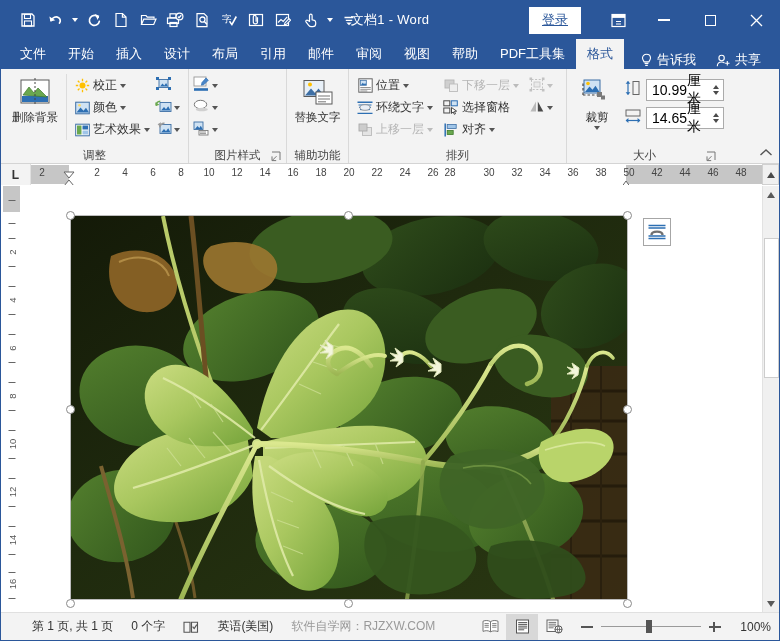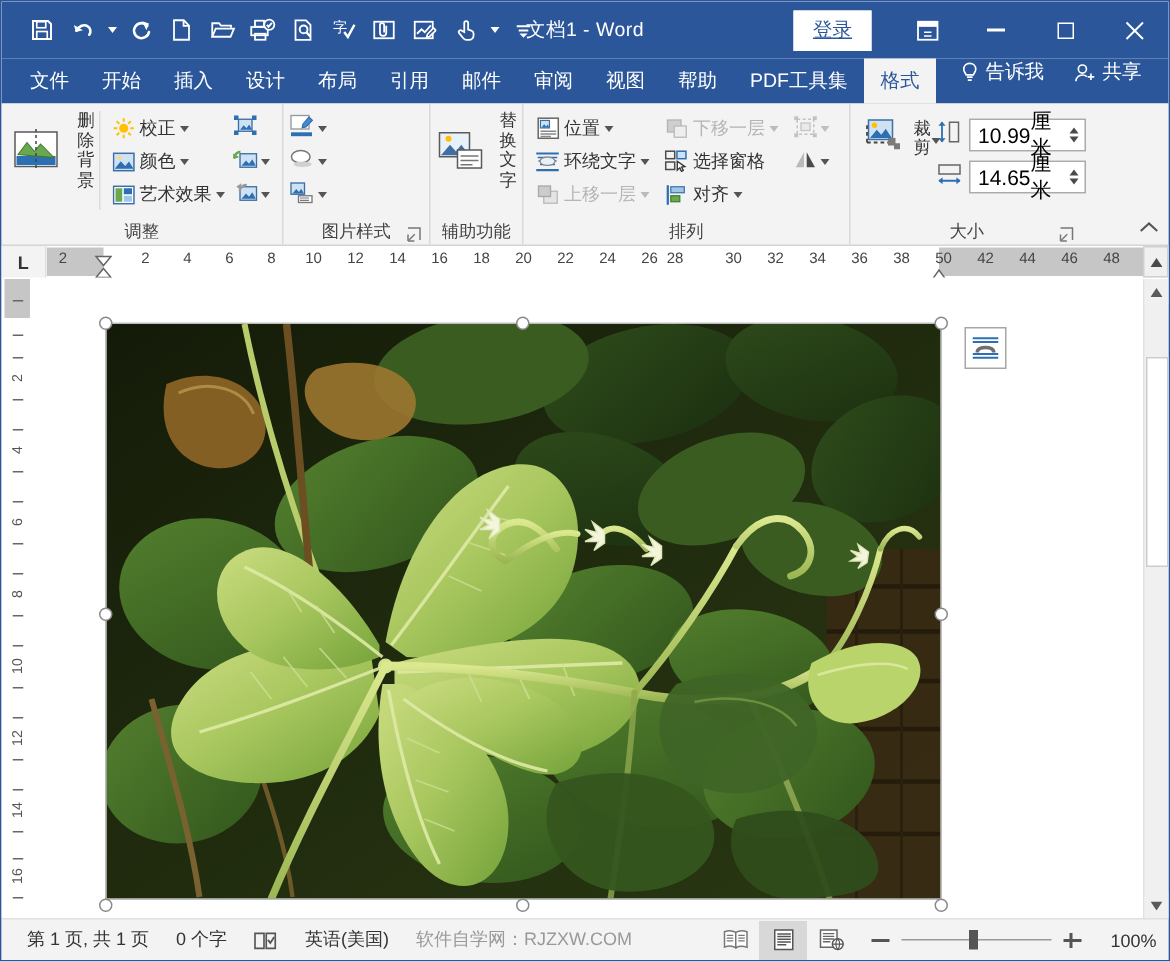--- a/index.html
+++ b/index.html
@@ -77,21 +77,21 @@
   .tab {
     display: flex; align-items: center;
     padding: 0 11px;
     color: #fff; font-size: 13px;
     white-space: nowrap;
   }
   .tab.active {
     background: #f3f3f3; color: #2b579a;
   }
   .tab.file { }
-  .tab-right { margin-left: auto; display: flex; align-items: flex-start; padding-right: 8px; }
+  .tab-right { margin-left: auto; display: flex; align-items: flex-end; padding-right: 8px; }
   .tab-icon { display: flex; align-items: center; gap: 4px; padding: 0 10px; color: #fff; font-size: 13px; }
 
   
   .ribbon {
     height: 95px; flex: 0 0 95px;
     background: #f3f3f3;
     border-bottom: 1px solid #d4d4d4;
     display: flex; align-items: stretch;
     position: relative;
     font-size: 12px;
@@ -108,21 +108,21 @@
     height: 15px; line-height: 15px;
     text-align: center; font-size: 11.5px; color: #444;
     position: relative;
   }
   .dialog-launcher {
     position: absolute; right: 4px; bottom: 1px;
     width: 11px; height: 11px;
     color: #777;
   }
   .big-btn {
-    display: flex; align-items: center;
+    display: flex; flex-direction: column; align-items: center;
     width: 56px; padding-top: 1px;
     text-align: right; line-height: 1.15; font-size: 11.5px;
   }
   .big-btn .bi { height: 36px; display: flex; align-items: center; justify-content: center; }
   .small-rows { display: flex; flex-direction: column; gap: 1px; padding-top: 1px; }
   .srow { display: flex; align-items: center; height: 21px; gap: 3px; }
   .sbtn { display: flex; align-items: center; gap: 3px; padding: 1px 2px; height: 21px; white-space: nowrap; }
   .sbtn .si { width: 16px; height: 16px; display:flex;align-items:center;justify-content:center; }
   .sbtn.disabled { color: #b5b5b5; }
   .icon-col { display: flex; flex-direction: column; gap: 1px; padding-top: 1px; }
@@ -205,21 +205,21 @@
   .vs-thumb { position:absolute; left:1px; width:15px; background:#fff; border:1px solid #cdcdcd; }
   .vs-track { flex:1; }
 
   
   .statusbar {
     height: 28px; flex: 0 0 28px;
     background: #f3f3f3;
     border-top: 1px solid #e0e0e0;
     display: flex; 
     font-size: 12px; color: #333;
-    padding-left: 8px;
+    padding-left: 22px;
   }
   .sb-item { padding: 0 9px; display:flex; align-items:center; gap:5px; white-space: nowrap; }
   .sb-wm { color: #999; }
   .sb-right { margin-left: auto; display: flex; align-items: center; padding-right: 8px; }
   .view-btn { width: 32px; height: 26px; display:flex;align-items:center;justify-content:center; }
   .view-btn.active { background: #d8d8d8; }
   .zoom-wrap { display:flex; align-items:center; gap:7px; padding-left: 10px; }
   .zoom-minus, .zoom-plus { width: 14px; height:14px; position:relative; }
   .zoom-minus::before, .zoom-plus::before { content:""; position:absolute; left:1px; top:6px; width:12px; height:2px; background:#555; }
   .zoom-plus::after { content:""; position:absolute; left:5px; top:2px; width:2px; height:10px; background:#555; }

